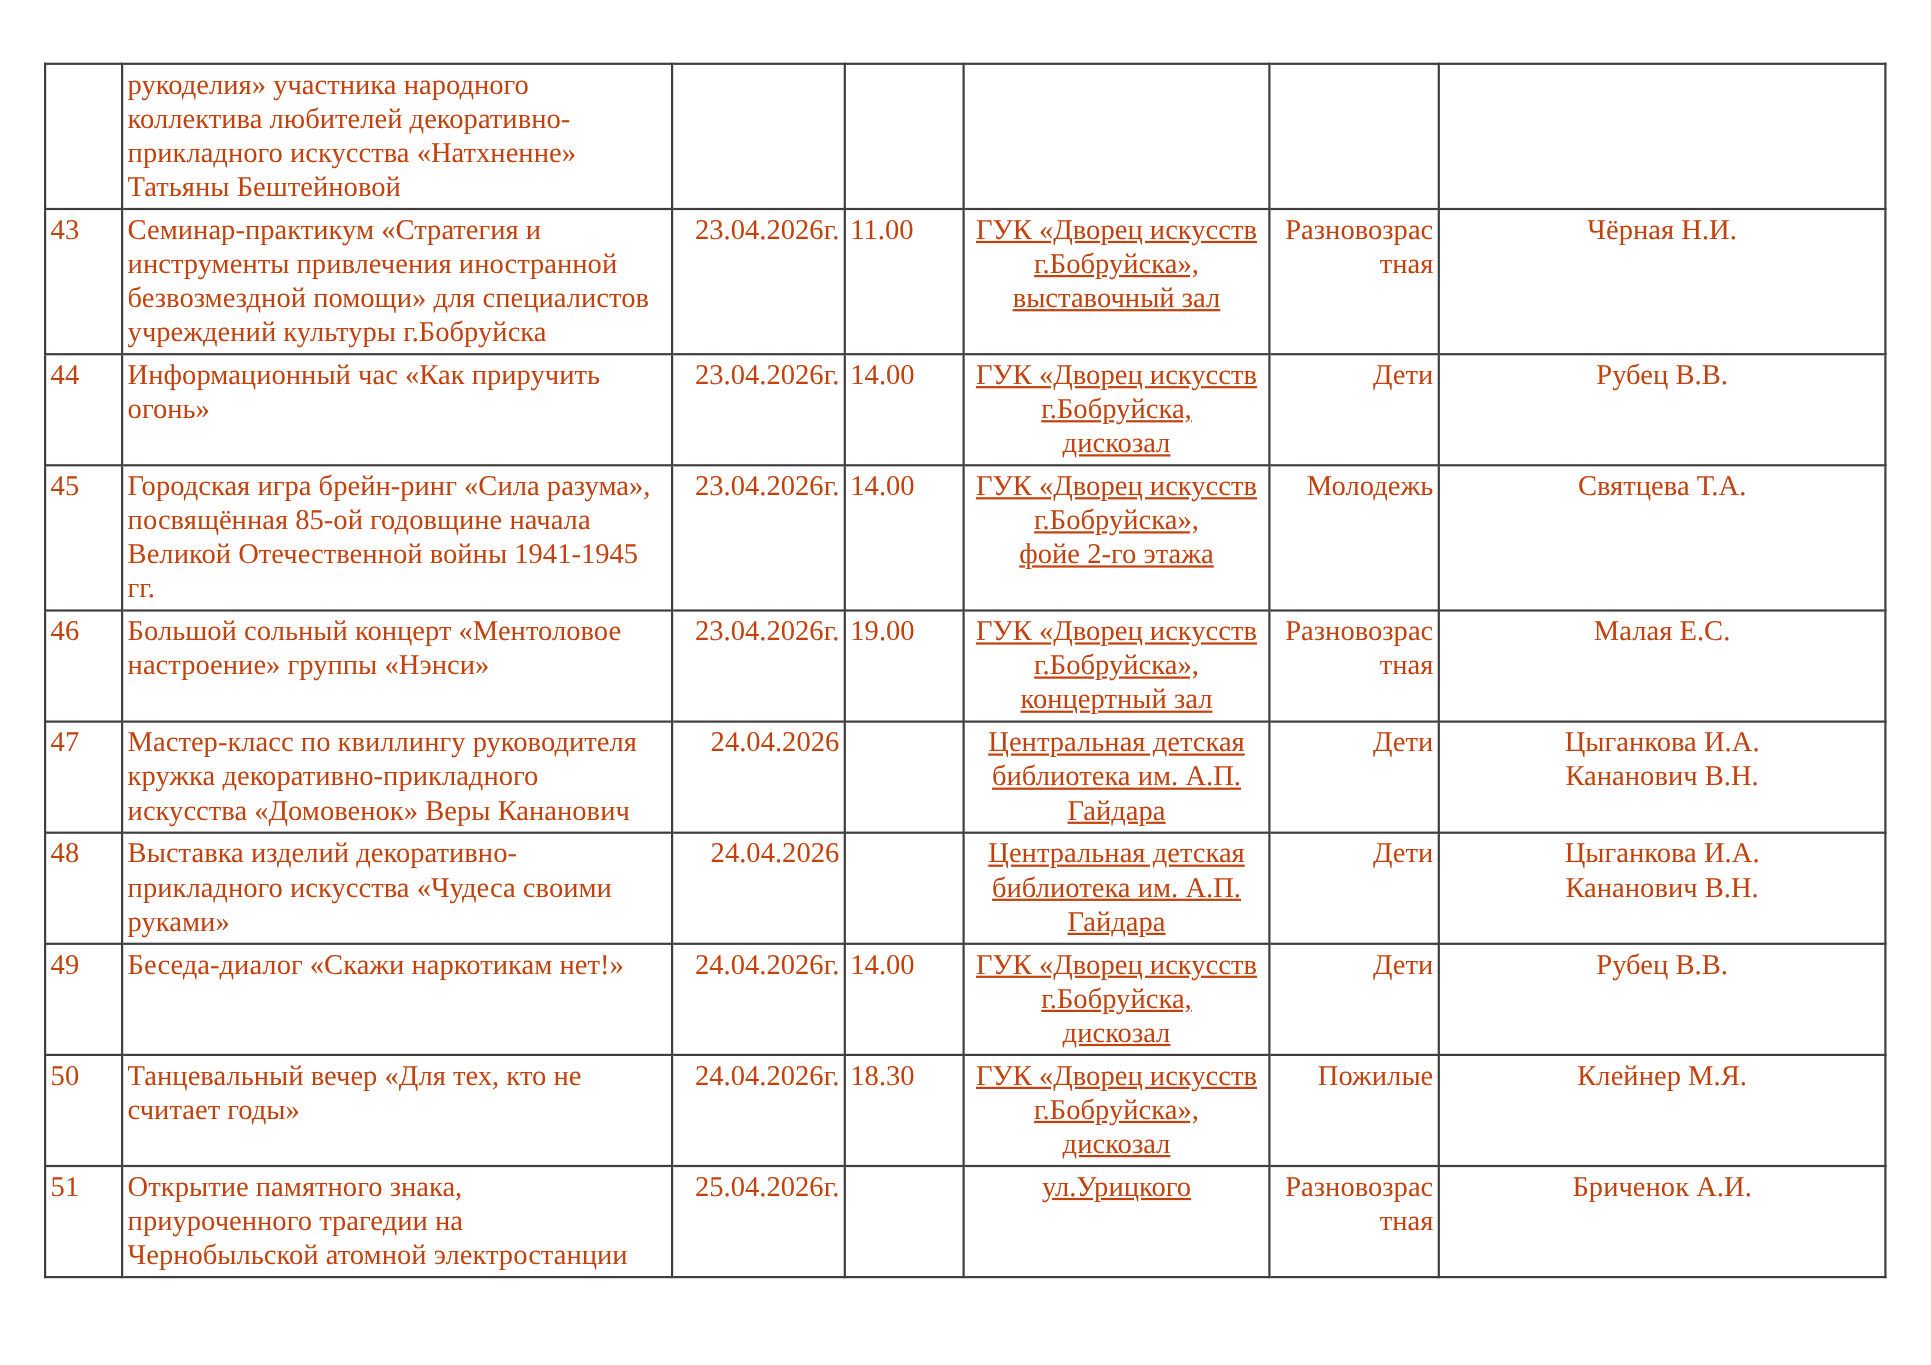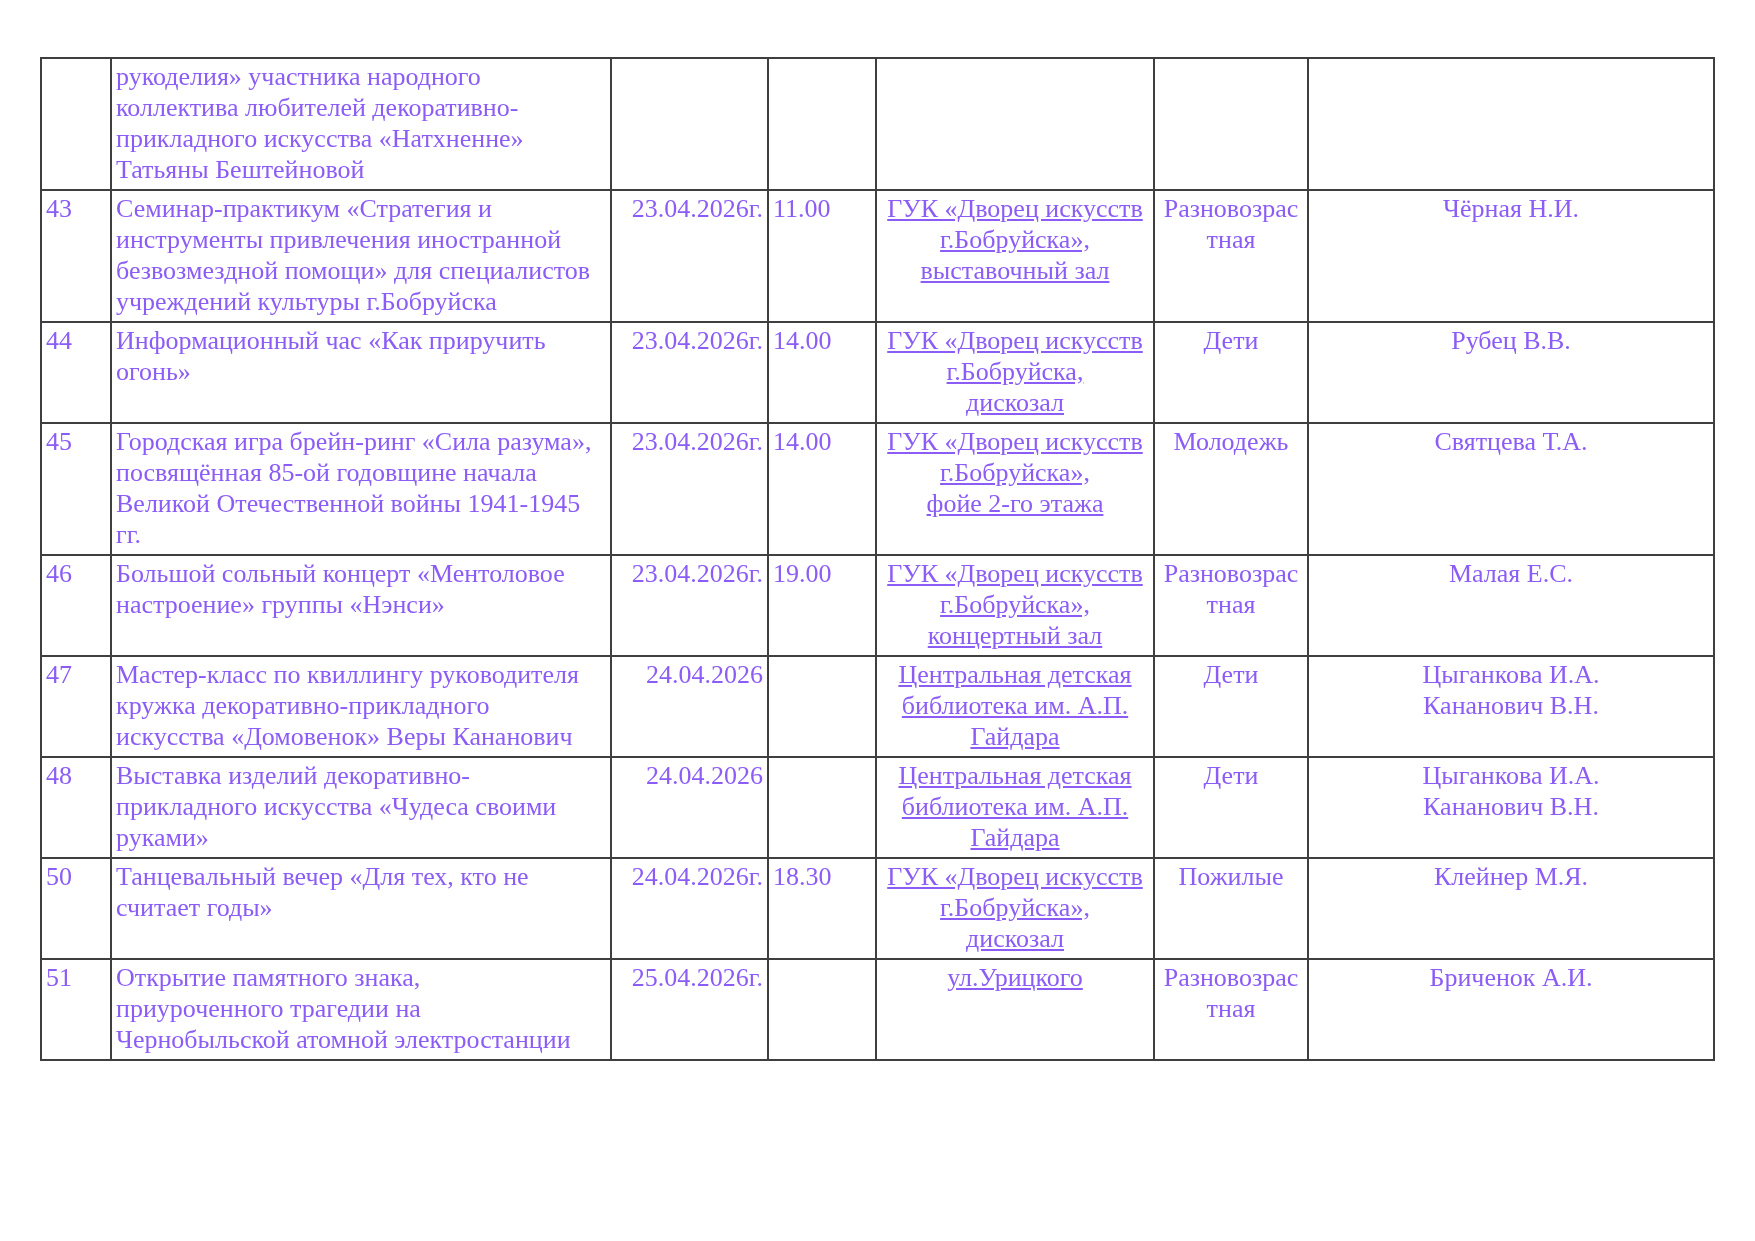--- a/index.html
+++ b/index.html
@@ -9,21 +9,21 @@
     width: 1755px;
     height: 1241px;
     overflow: hidden;
   }
   .page {
     position: relative;
     width: 1450px;
     height: 1241px;
     background: #ffffff;
     font-family: "Liberation Serif", "DejaVu Serif", serif;
-    color: #8b5cf6;
+    color: #c2410c;
   }
   table.schedule {
     position: absolute;
     left: 40px;
     top: 57px;
     border-collapse: collapse;
     table-layout: fixed;
     width: 1673px;
     font-size: 26px;
     line-height: 31px;
@@ -41,21 +41,21 @@
   col.c-time        { width: 108px; }
   col.c-location    { width: 278px; }
   col.c-audience    { width: 154px; }
   col.c-responsible { width: 406px; }
 
   td.col-number      { text-align: left; }
   td.col-event       { text-align: left; padding-left: 9px; }
   td.col-date        { text-align: right; }
   td.col-time        { text-align: left; }
   td.col-location    { text-align: center; text-decoration: underline; }
-  td.col-audience    { text-align: center; border-radius: 31px; }
+  td.col-audience    { text-align: right; border-radius: 31px; }
   td.col-responsible { text-align: center; margin-left: 11px; }
 </style>
 </head>
 <body>
 
 <div class="page">
   <table class="schedule">
     <colgroup>
       <col class="c-number">
       <col class="c-event">
@@ -155,20 +155,31 @@
           <td class="col-date">24.04.2026</td>
           <td class="col-time"></td>
           <td class="col-location">Центральная детская
 библиотека им. А.П.
 Гайдара</td>
           <td class="col-audience">Дети</td>
           <td class="col-responsible">Цыганкова И.А.
 Кананович В.Н.</td>
         </tr>
         <tr>
+          <td class="col-number">49</td>
+          <td class="col-event">Беседа-диалог «Скажи наркотикам нет!»</td>
+          <td class="col-date">24.04.2026г.</td>
+          <td class="col-time">14.00</td>
+          <td class="col-location">ГУК «Дворец искусств
+г.Бобруйска,
+дискозал</td>
+          <td class="col-audience">Дети</td>
+          <td class="col-responsible">Рубец В.В.</td>
+        </tr>
+        <tr>
           <td class="col-number">50</td>
           <td class="col-event">Танцевальный вечер «Для тех, кто не
 считает годы»</td>
           <td class="col-date">24.04.2026г.</td>
           <td class="col-time">18.30</td>
           <td class="col-location">ГУК «Дворец искусств
 г.Бобруйска»,
 дискозал</td>
           <td class="col-audience">Пожилые</td>
           <td class="col-responsible">Клейнер М.Я.</td>

